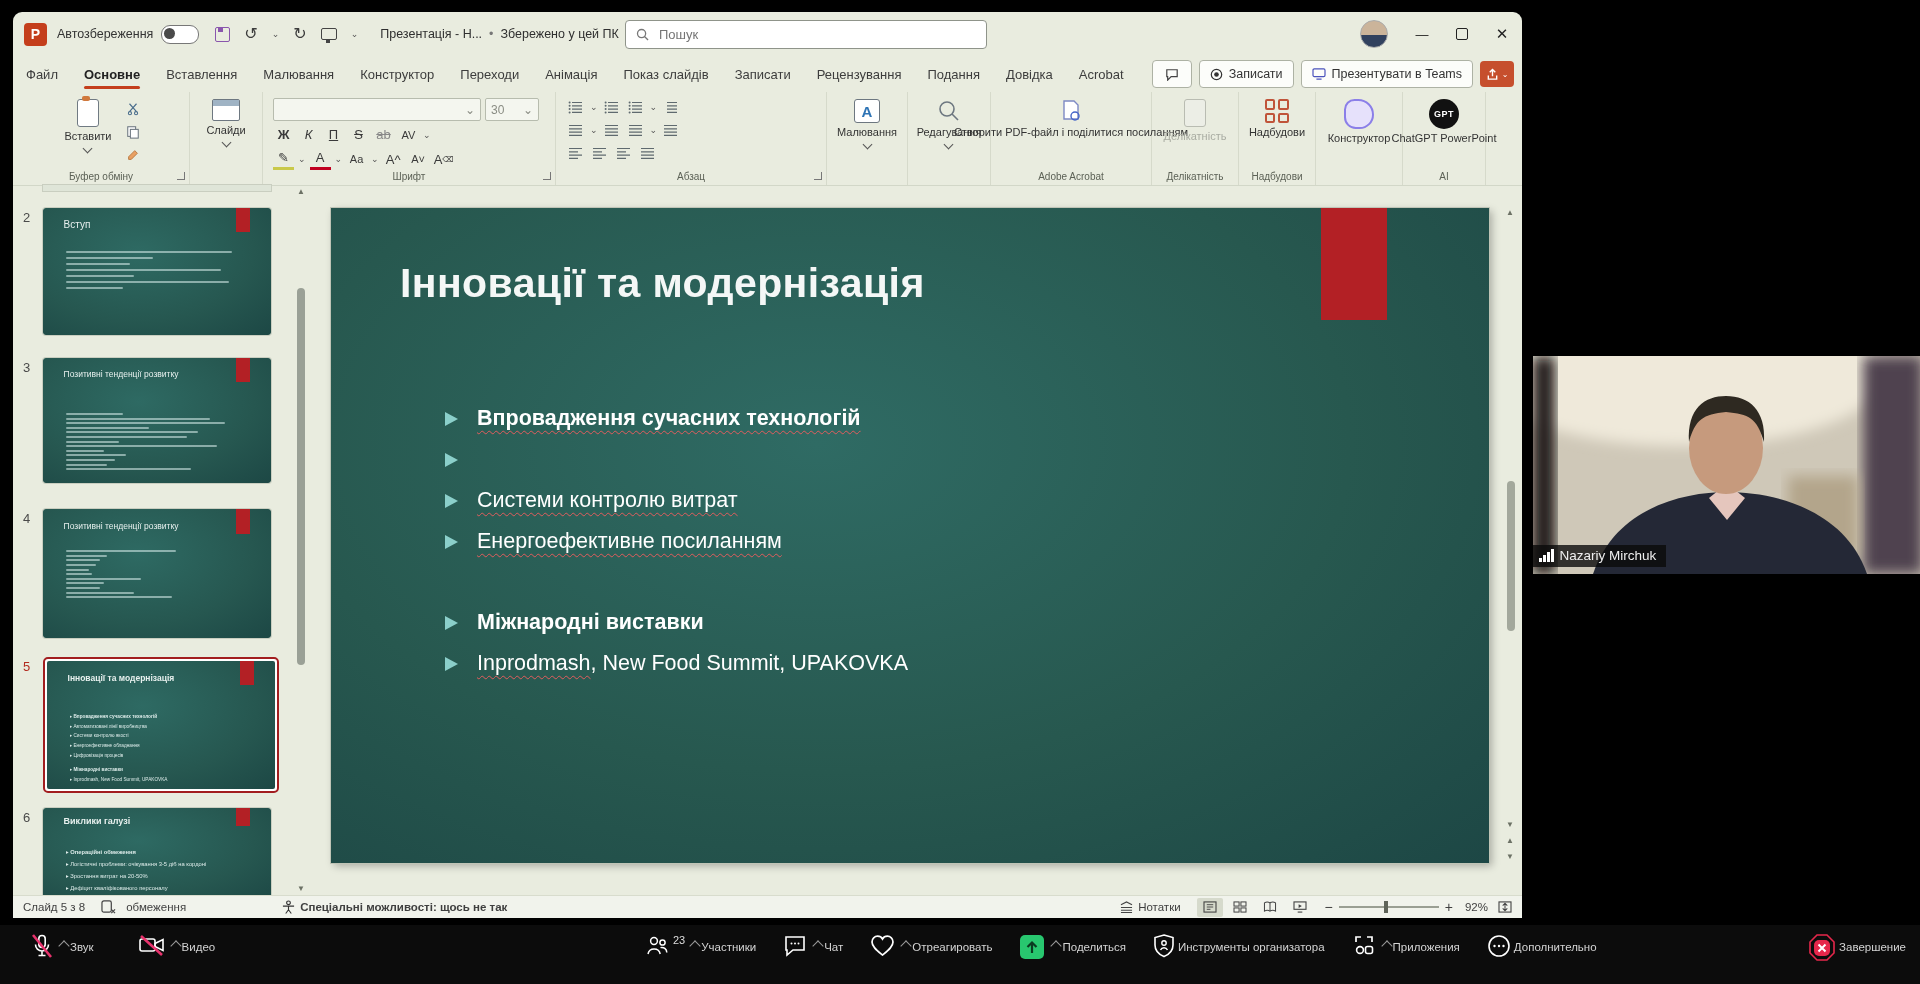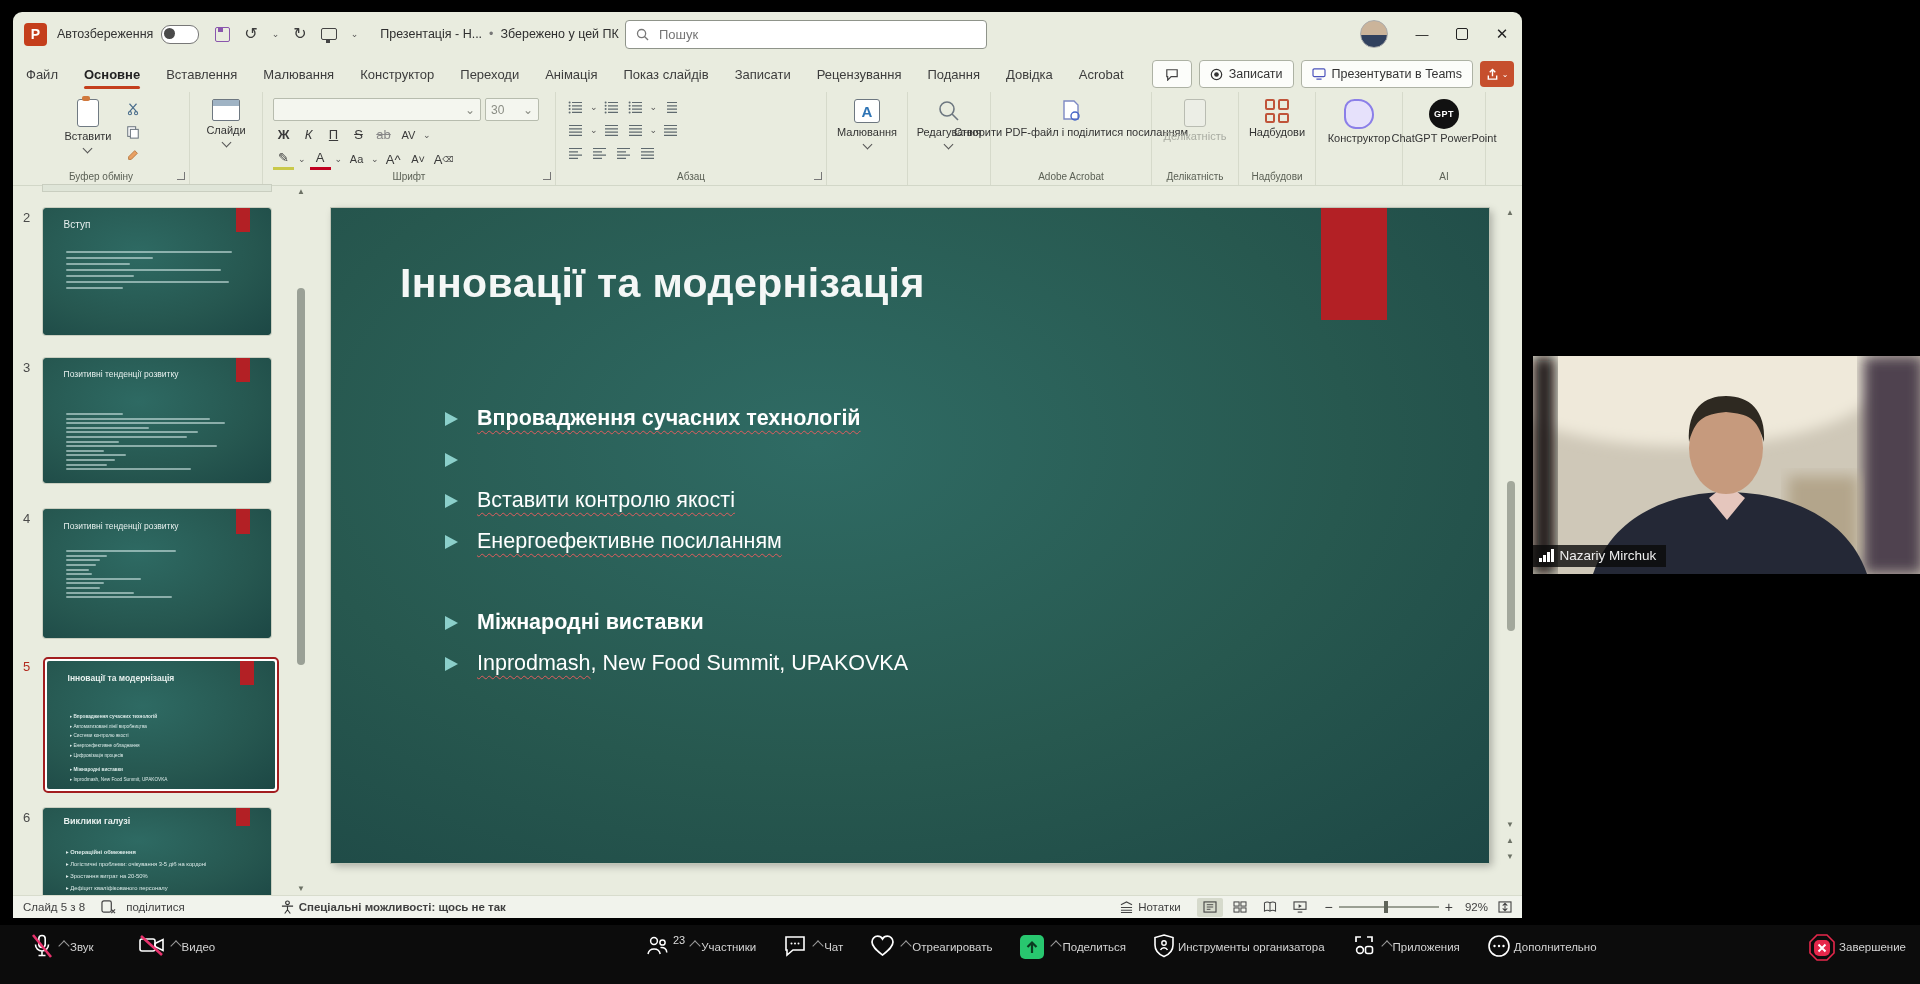--- a/index.html
+++ b/index.html
@@ -616,21 +616,21 @@
         <div id="bullets">
             <div class="brow">
               <span class="btri"></span>
               <span class="btext"><span class="bold wavy">Впровадження сучасних технологій</span></span>
             </div>
             <div class="brow">
               <span class="btri"></span>
             </div>
             <div class="brow">
               <span class="btri"></span>
-              <span class="btext"><span class="wavy">Вставити контролю якості</span></span>
+              <span class="btext"><span class="wavy">Системи контролю витрат</span></span>
             </div>
             <div class="brow">
               <span class="btri"></span>
               <span class="btext"><span class="wavy">Енергоефективне посиланням</span></span>
             </div>
             <div class="bspacer"></div>
             <div class="brow">
               <span class="btri"></span>
               <span class="btext"><span class="bold">Міжнародні виставки</span></span>
             </div>
@@ -653,21 +653,21 @@
   <div id="statusbar">
     <span>Слайд 5 з 8</span>
     <span class="sb-sep"></span>
     <span class="sb-ic">
       <svg width="15" height="14" viewBox="0 0 16 15">
           <rect x="1" y="1" width="10" height="12" rx="2" fill="none" stroke="#444" stroke-width="1.3"></rect>
           <path d="M11 10l4 4M15 10l-4 4" stroke="#444" stroke-width="1.3"></path>
         </svg>
     </span>
     <span class="sb-sep" style="width:10px;"></span>
-    <span>поділитися</span>
+    <span>обмеження</span>
     <span style="width:96px;"></span>
     <span class="sb-ic" style="margin-right:5px;">
       <svg width="13" height="14" viewBox="0 0 14 15">
           <circle cx="7" cy="3" r="2" fill="none" stroke="#333" stroke-width="1.2"></circle>
           <path d="M1 6.5h12M7 6.5v4M7 10.5l-3 4M7 10.5l3 4" fill="none" stroke="#333" stroke-width="1.2"></path>
         </svg>
     </span>
     <span style="font-weight:bold;">Спеціальні можливості: щось не так</span>
     <span style="margin-left:auto;"></span>
     <span class="sb-ic" style="margin-right:4px;">

